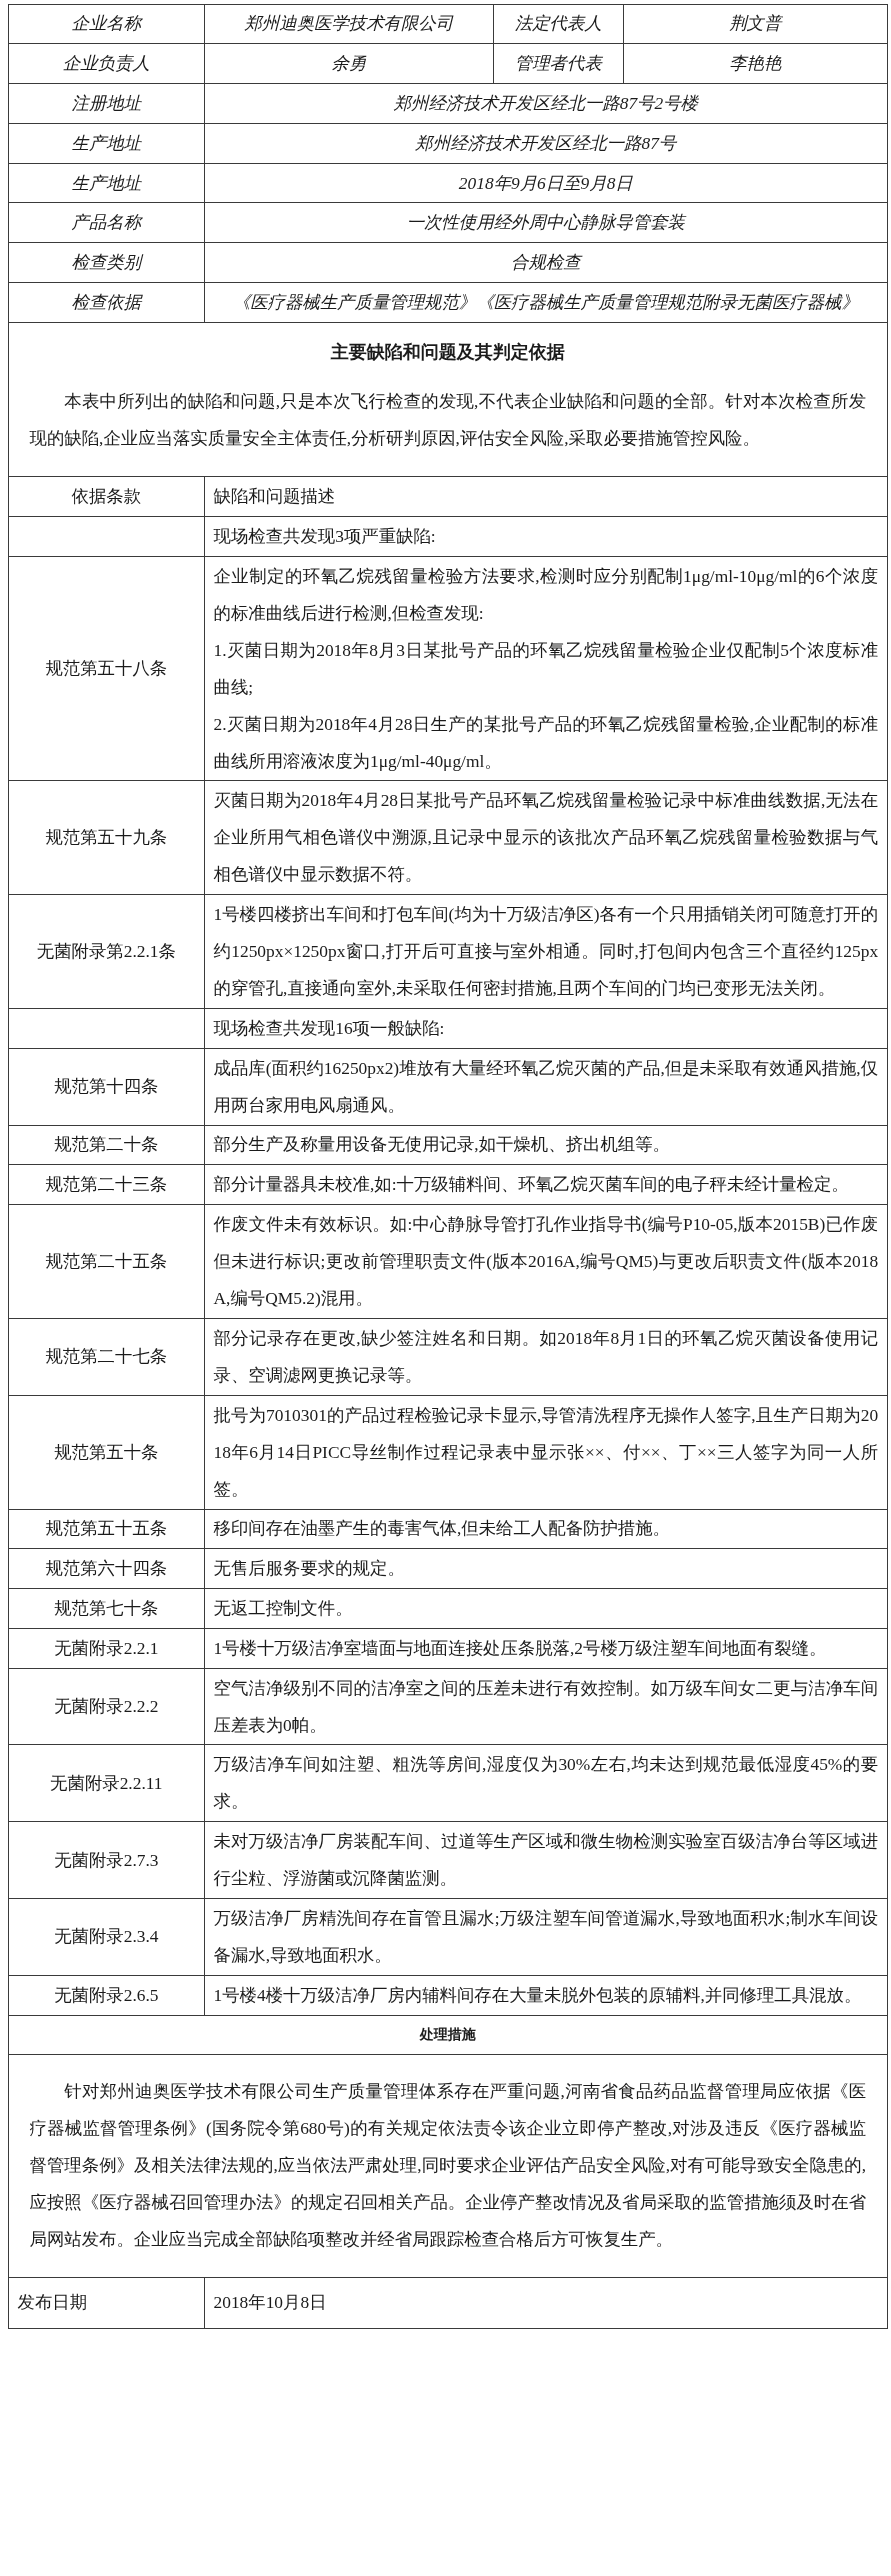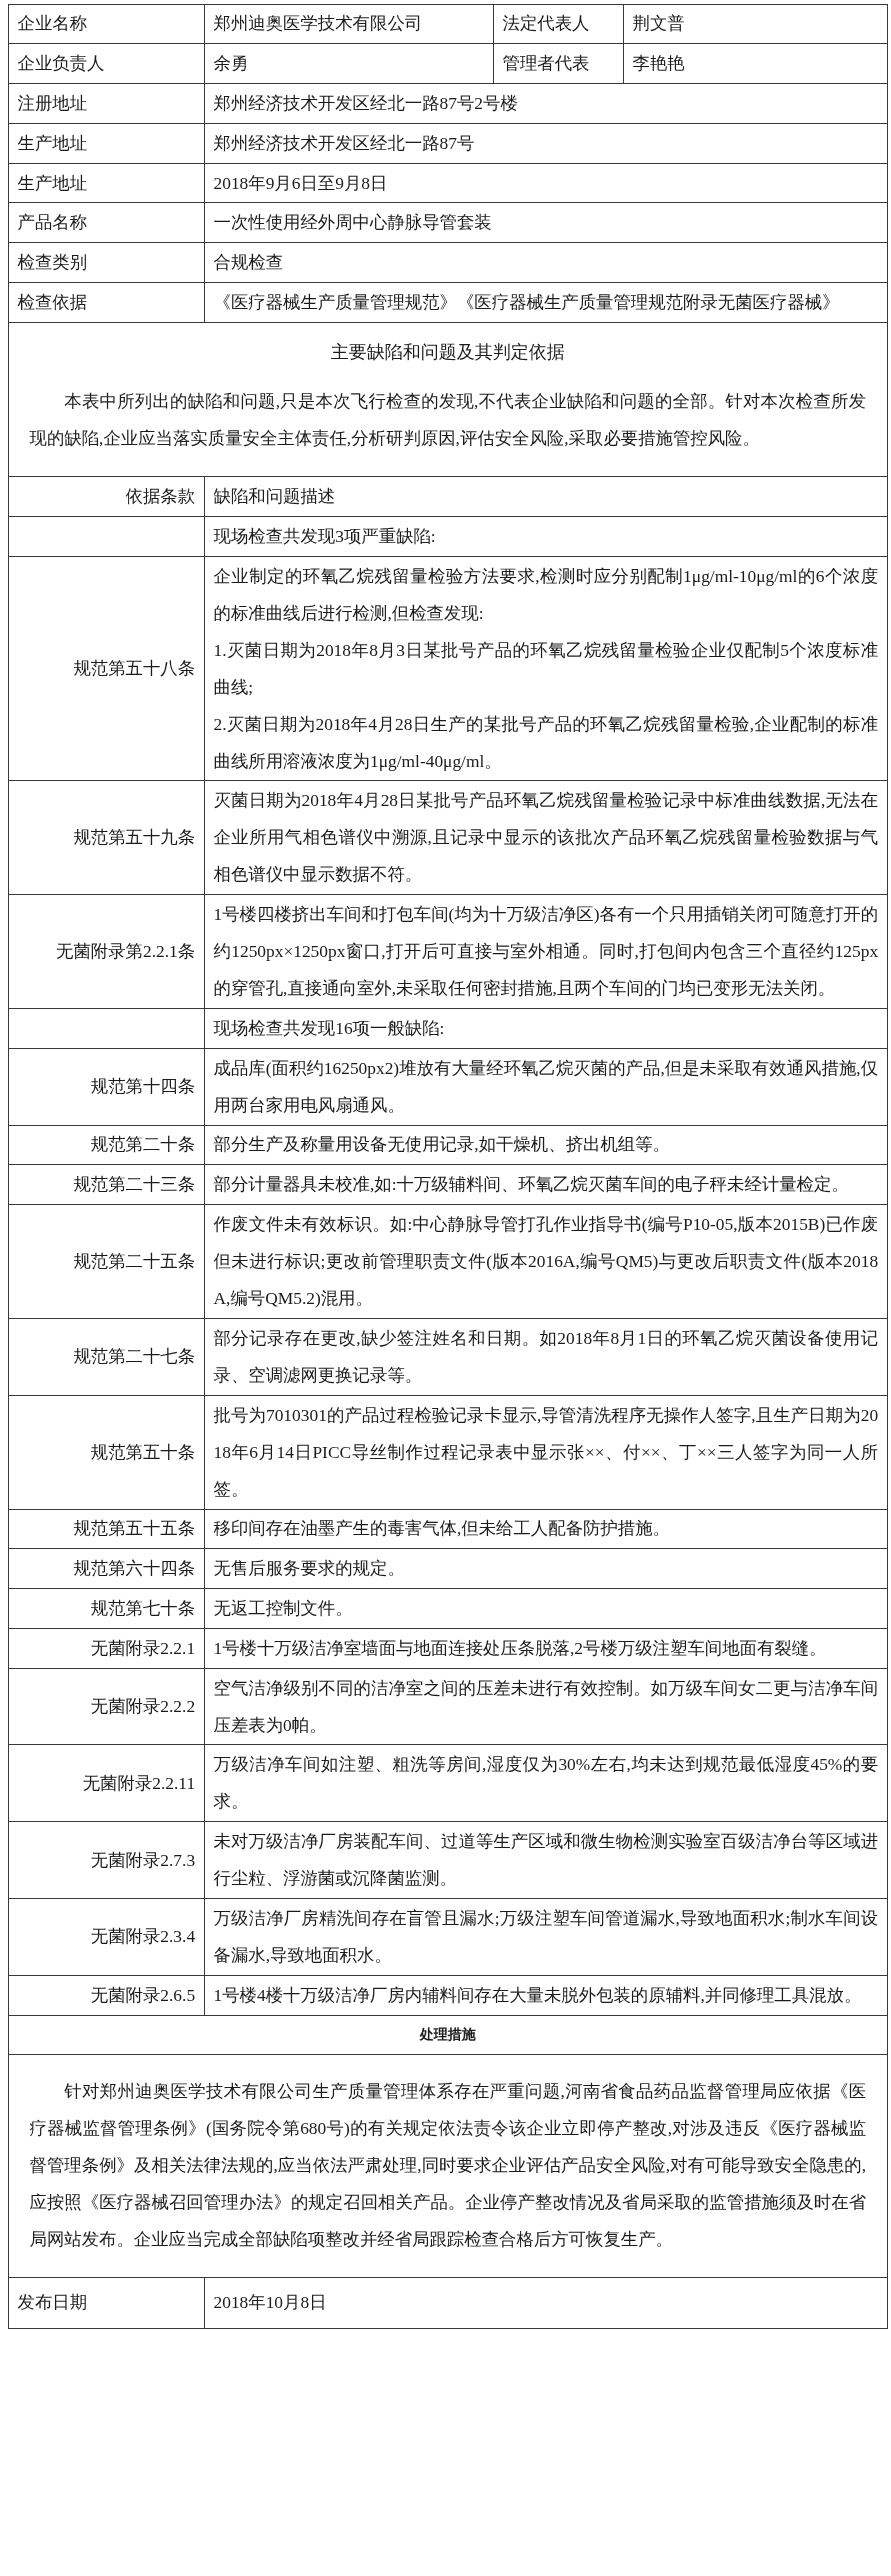--- a/index.html
+++ b/index.html
@@ -17,25 +17,25 @@
   }
   td{
     border:0.9px solid #3a3a3a;
     font-size:17.4px;
     line-height:37px;
     padding:0.9px 8.7px;
     vertical-align:middle;
     word-break:break-all;
     overflow-wrap:break-word;
   }
-  .c{}
-  .clause{text-align:right;}
+  .c{text-align:center;font-style:italic;}
+  .clause{text-align:center;}
   .desc{text-align:justify;white-space:pre-line;margin-top:8px;}
   .sec-title{
-    font-weight:normal;
+    font-weight:bold;
     font-size:18px;
     line-height:38px;
     text-align:center;
     margin:5.2px 0 8.7px 0;
   }
   .para{
     margin:12px;
     text-align:justify;
     text-indent:2em;
   }

